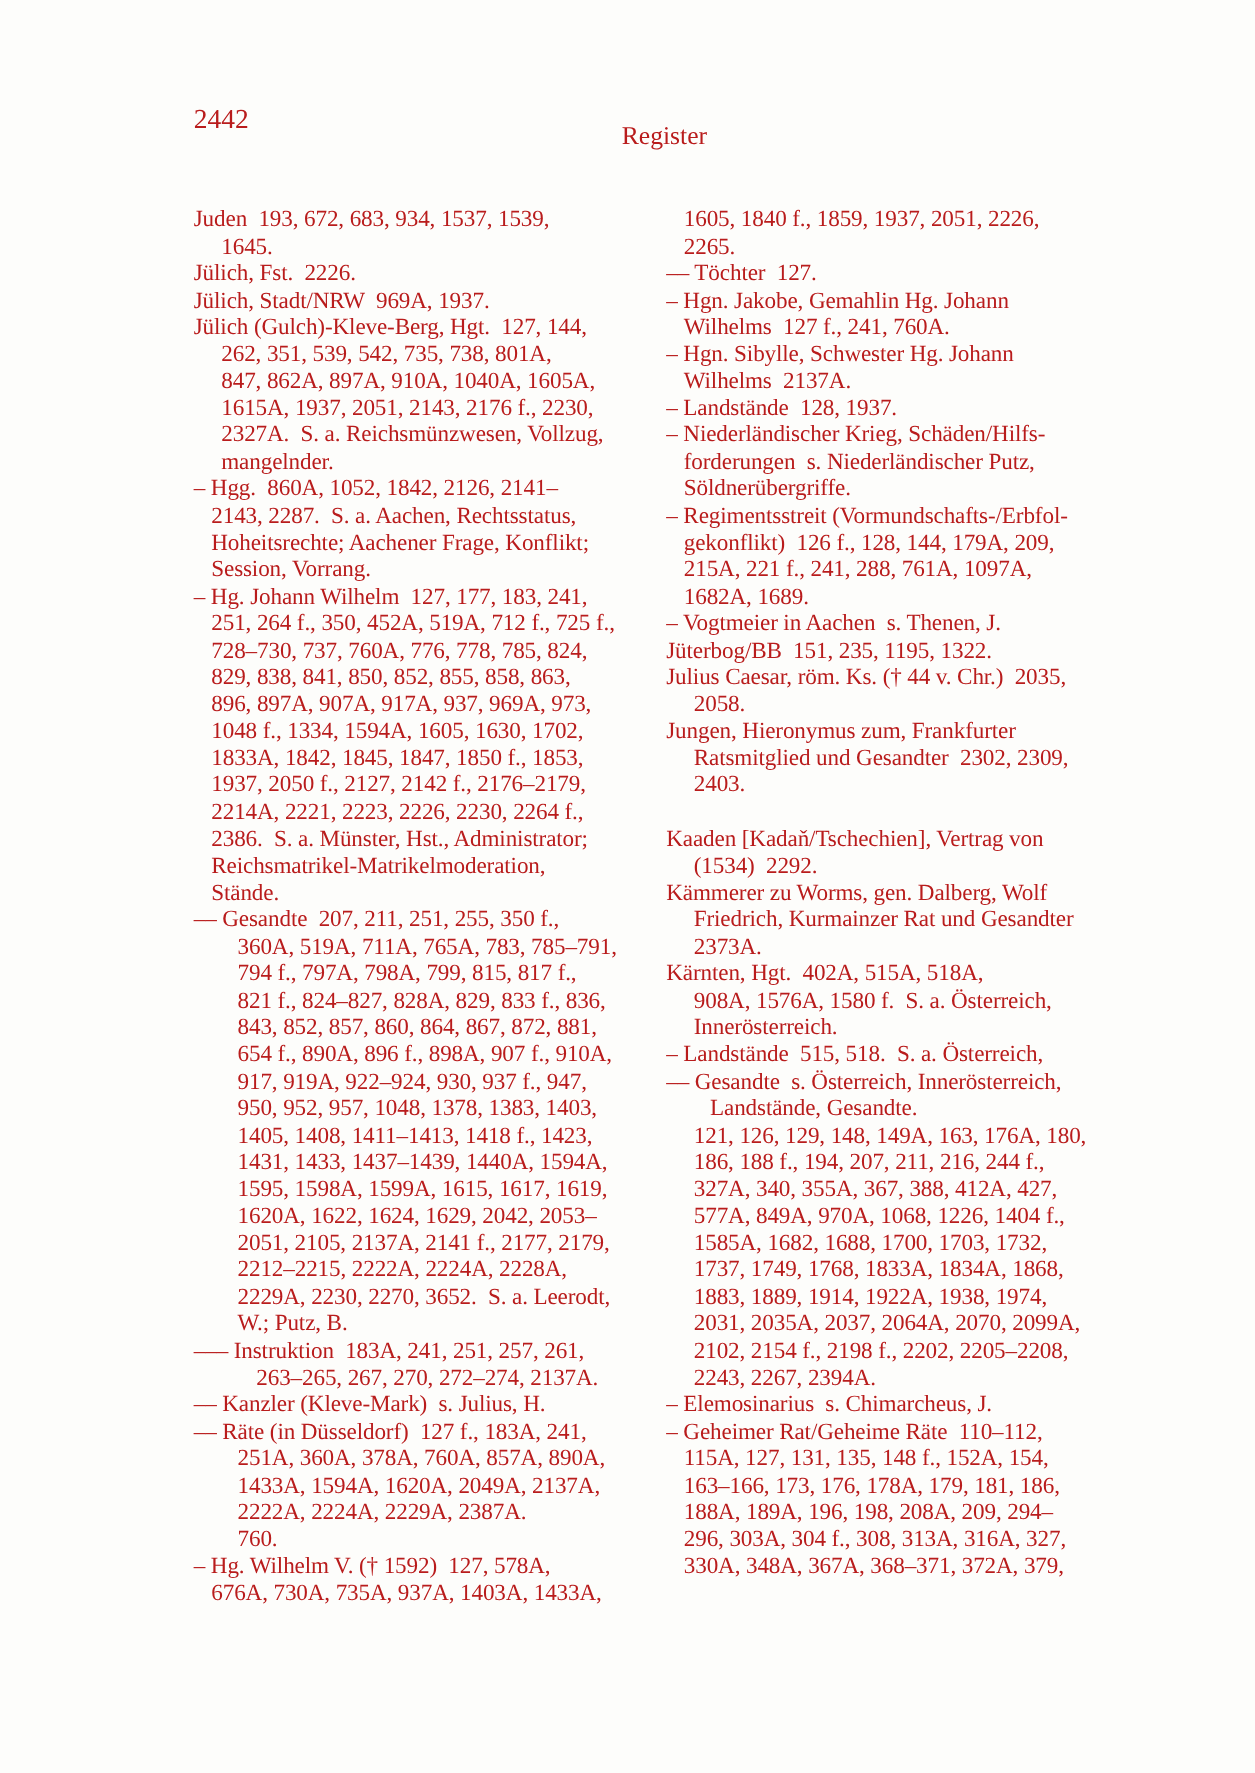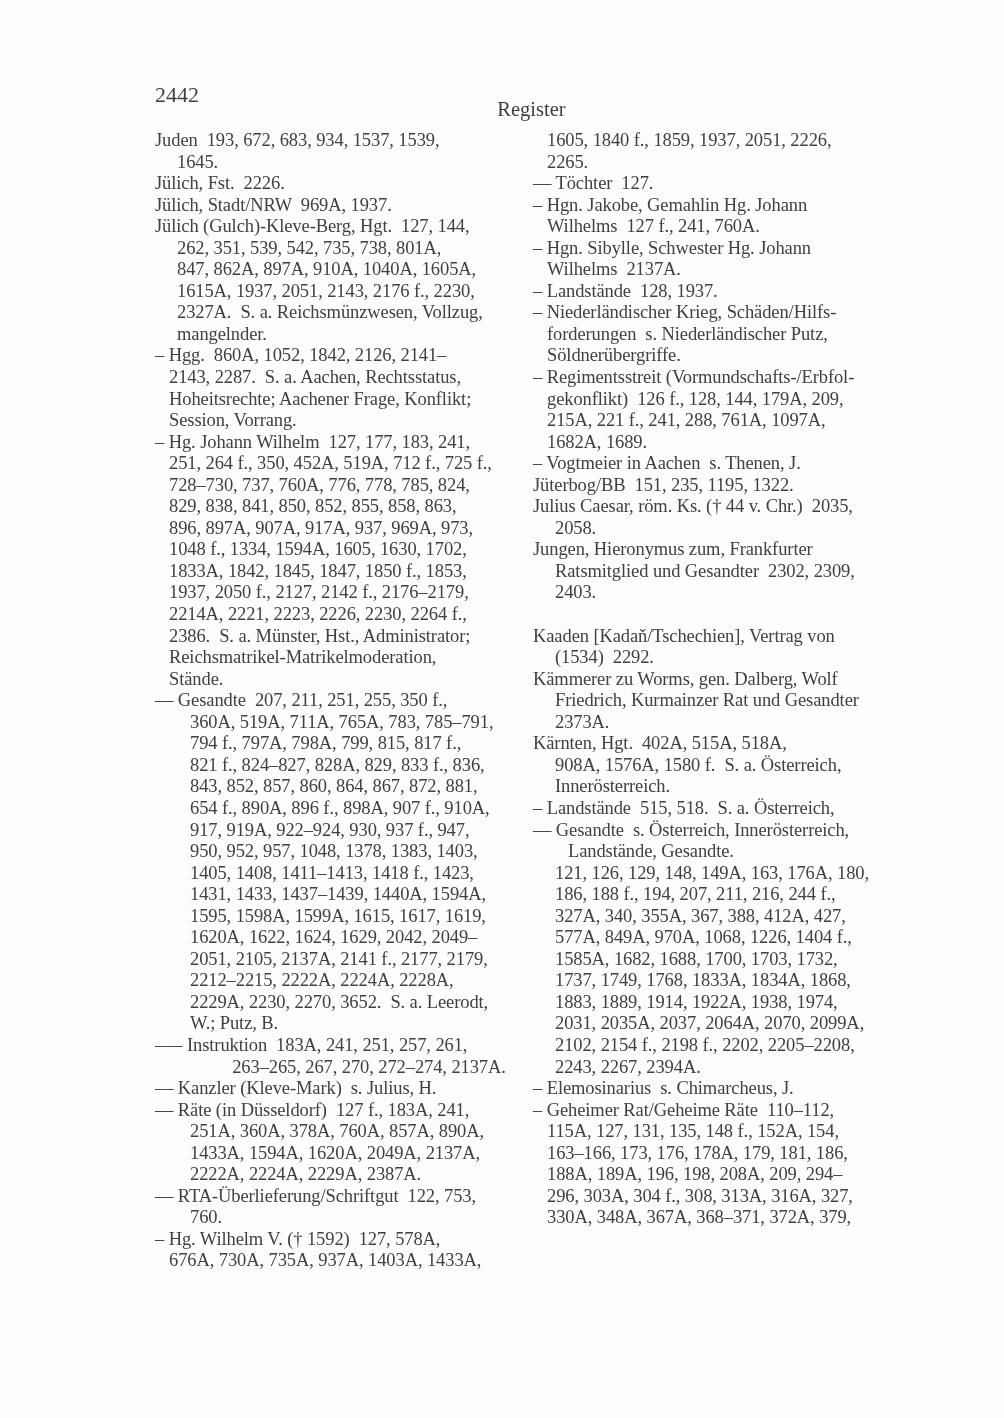--- a/index.html
+++ b/index.html
@@ -9,21 +9,21 @@
   body {
     width: 1004px;
     height: 1418px;
     background: #fdfdfb;
   }
   .page {
     position: relative;
     width: 1004px;
     height: 1418px;
     font-family: "Liberation Serif", "DejaVu Serif", serif;
-    color: #404040;
+    color: #b91c1c;
     overflow: hidden;
   }
   .page-header {
     position: absolute;
     top: 82px;
     left: 155px;
     width: 753px;
     height: 28px;
   }
   .page-number {
@@ -43,35 +43,36 @@
   }
   .columns {
     position: absolute;
     top: 130px;
     left: 155px;
     width: 756px;
     display: flex;
   }
   .col {
     flex: none;
+    margin-top: 36px;
   }
   .col-left  { width: 378px; }
   .col-right { width: 378px; }
   .line {
     white-space: pre;
     font-size: 18.5px;
     line-height: 21.55px;
     min-height: 21.55px;
     letter-spacing: -0.1px;
   }
   .ind-0 { padding-left: 0; }
   .ind-1 { padding-left: 14px; }
   .ind-2 { padding-left: 22px; }
   .ind-3 { padding-left: 35px; }
-  .ind-4 { padding-left: 50px; text-align: center; }
+  .ind-4 { padding-left: 50px; }
 </style>
 </head>
 <body>
 
 <div class="page">
   <header class="page-header">
     <div class="page-number">2442</div>
     <div class="running-title">Register</div>
   </header>
   <main class="columns">
@@ -106,33 +107,32 @@
         <div class="line ind-3">360A, 519A, 711A, 765A, 783, 785–791,</div>
         <div class="line ind-3">794 f., 797A, 798A, 799, 815, 817 f.,</div>
         <div class="line ind-3">821 f., 824–827, 828A, 829, 833 f., 836,</div>
         <div class="line ind-3">843, 852, 857, 860, 864, 867, 872, 881,</div>
         <div class="line ind-3">654 f., 890A, 896 f., 898A, 907 f., 910A,</div>
         <div class="line ind-3">917, 919A, 922–924, 930, 937 f., 947,</div>
         <div class="line ind-3">950, 952, 957, 1048, 1378, 1383, 1403,</div>
         <div class="line ind-3">1405, 1408, 1411–1413, 1418 f., 1423,</div>
         <div class="line ind-3">1431, 1433, 1437–1439, 1440A, 1594A,</div>
         <div class="line ind-3">1595, 1598A, 1599A, 1615, 1617, 1619,</div>
-        <div class="line ind-3">1620A, 1622, 1624, 1629, 2042, 2049–</div>
+        <div class="line ind-3">1620A, 1622, 1624, 1629, 2042, 2053–</div>
         <div class="line ind-3">2051, 2105, 2137A, 2141 f., 2177, 2179,</div>
         <div class="line ind-3">2212–2215, 2222A, 2224A, 2228A,</div>
         <div class="line ind-3">2229A, 2230, 2270, 3652.  S. a. Leerodt,</div>
         <div class="line ind-3">W.; Putz, B.</div>
         <div class="line ind-0">––– Instruktion  183A, 241, 251, 257, 261,</div>
         <div class="line ind-4">263–265, 267, 270, 272–274, 2137A.</div>
         <div class="line ind-0">–– Kanzler (Kleve-Mark)  s. Julius, H.</div>
         <div class="line ind-0">–– Räte (in Düsseldorf)  127 f., 183A, 241,</div>
         <div class="line ind-3">251A, 360A, 378A, 760A, 857A, 890A,</div>
         <div class="line ind-3">1433A, 1594A, 1620A, 2049A, 2137A,</div>
         <div class="line ind-3">2222A, 2224A, 2229A, 2387A.</div>
-        <div class="line ind-0">–– RTA-Überlieferung/Schriftgut  122, 753,</div>
         <div class="line ind-3">760.</div>
         <div class="line ind-0">– Hg. Wilhelm V. († 1592)  127, 578A,</div>
         <div class="line ind-1">676A, 730A, 735A, 937A, 1403A, 1433A,</div>
       </section>
     <section class="col col-right">
         <div class="line ind-1">1605, 1840 f., 1859, 1937, 2051, 2226,</div>
         <div class="line ind-1">2265.</div>
         <div class="line ind-0">–– Töchter  127.</div>
         <div class="line ind-0">– Hgn. Jakobe, Gemahlin Hg. Johann</div>
         <div class="line ind-1">Wilhelms  127 f., 241, 760A.</div>

